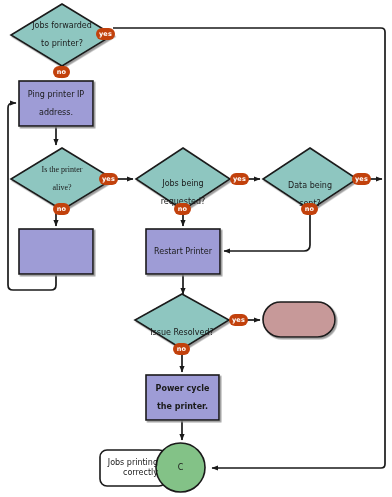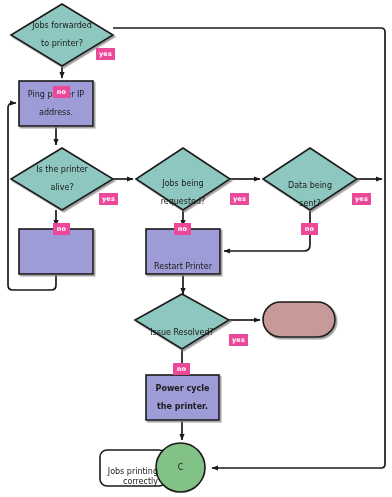--- a/index.html
+++ b/index.html
@@ -35,28 +35,27 @@
     line-height: 18px;
     font-family: "DejaVu Sans", sans-serif;
     pointer-events: none;
     white-space: pre-line;
   }
   .edge-badge {
     position: absolute;
     display: flex;
     align-items: center;
     justify-content: center;
-    background: #ec4899;
+    background: #c2410c;
     color: #ffffff;
     font-size: 6.5px;
     font-weight: bold;
-    border-radius: 0;
+    border-radius: 6px;
     letter-spacing: 0.2px;
     font-family: "DejaVu Sans", sans-serif;
-    margin-top: 20px;
   }
   .annot-label {
     position: absolute;
     display: flex;
     align-items: center;
     justify-content: flex-end;
     text-align: right;
     color: #1a1a1a;
     font-size: 8px;
     line-height: 10px;
@@ -139,39 +138,39 @@
       <circle cx="180.5" cy="467.5" r="24.5" fill="#83c287" stroke="#1a1a1a" stroke-width="1.6"></circle>
     </g>
   </svg>
 
   <div class="node-label" style="left:16px; top:14px; width:92px; height:42px;">Jobs forwarded
 to printer?</div>
 
   <div class="node-label" style="left:19px; top:81px; width:74px; height:45px;">Ping printer IP
 address.</div>
 
-  <div class="node-label" style="left:16px; top:158px; width:92px; height:42px;">Is the printer
+  <div class="node-label" style="left:16px; top:158px; width:92px; height:42px;font-family:Liberation Serif, serif;">Is the printer
 alive?</div>
 
 
   <div class="node-label" style="left:140px; top:172px; width:86px; height:42px;">Jobs being
 requested?</div>
 
-  <div class="node-label" style="left:146px; top:229px; width:74px; height:45px;margin-top:15px;">Restart Printer</div>
+  <div class="node-label" style="left:146px; top:229px; width:74px; height:45px;">Restart Printer</div>
 
   <div class="node-label" style="left:267px; top:174px; width:86px; height:42px;">Data being
 sent?</div>
 
   <div class="node-label" style="left:139px; top:315px; width:86px; height:36px;">Issue Resolved?</div>
 
 
   <div class="node-label" style="left:146px; top:375px; width:73px; height:45px;font-weight:bold;">Power cycle
 the printer.</div>
 
-  <div class="annot-label" style="left:100px; top:450px; width:62px; height:36px;margin-top:9px;">Jobs printing
+  <div class="annot-label" style="left:100px; top:450px; width:62px; height:36px;">Jobs printing
 correctly</div>
 
   <div class="node-label" style="left:156px; top:443px; width:49px; height:49px;">C</div>
 
   <div class="edge-badge" style="left:96px;  top:28px;  width:19px; height:12px;">yes</div>
 
   <div class="edge-badge" style="left:53px;  top:66px;  width:17px; height:12px;">no</div>
 
   <div class="edge-badge" style="left:99px;  top:173px; width:19px; height:12px;">yes</div>
 

